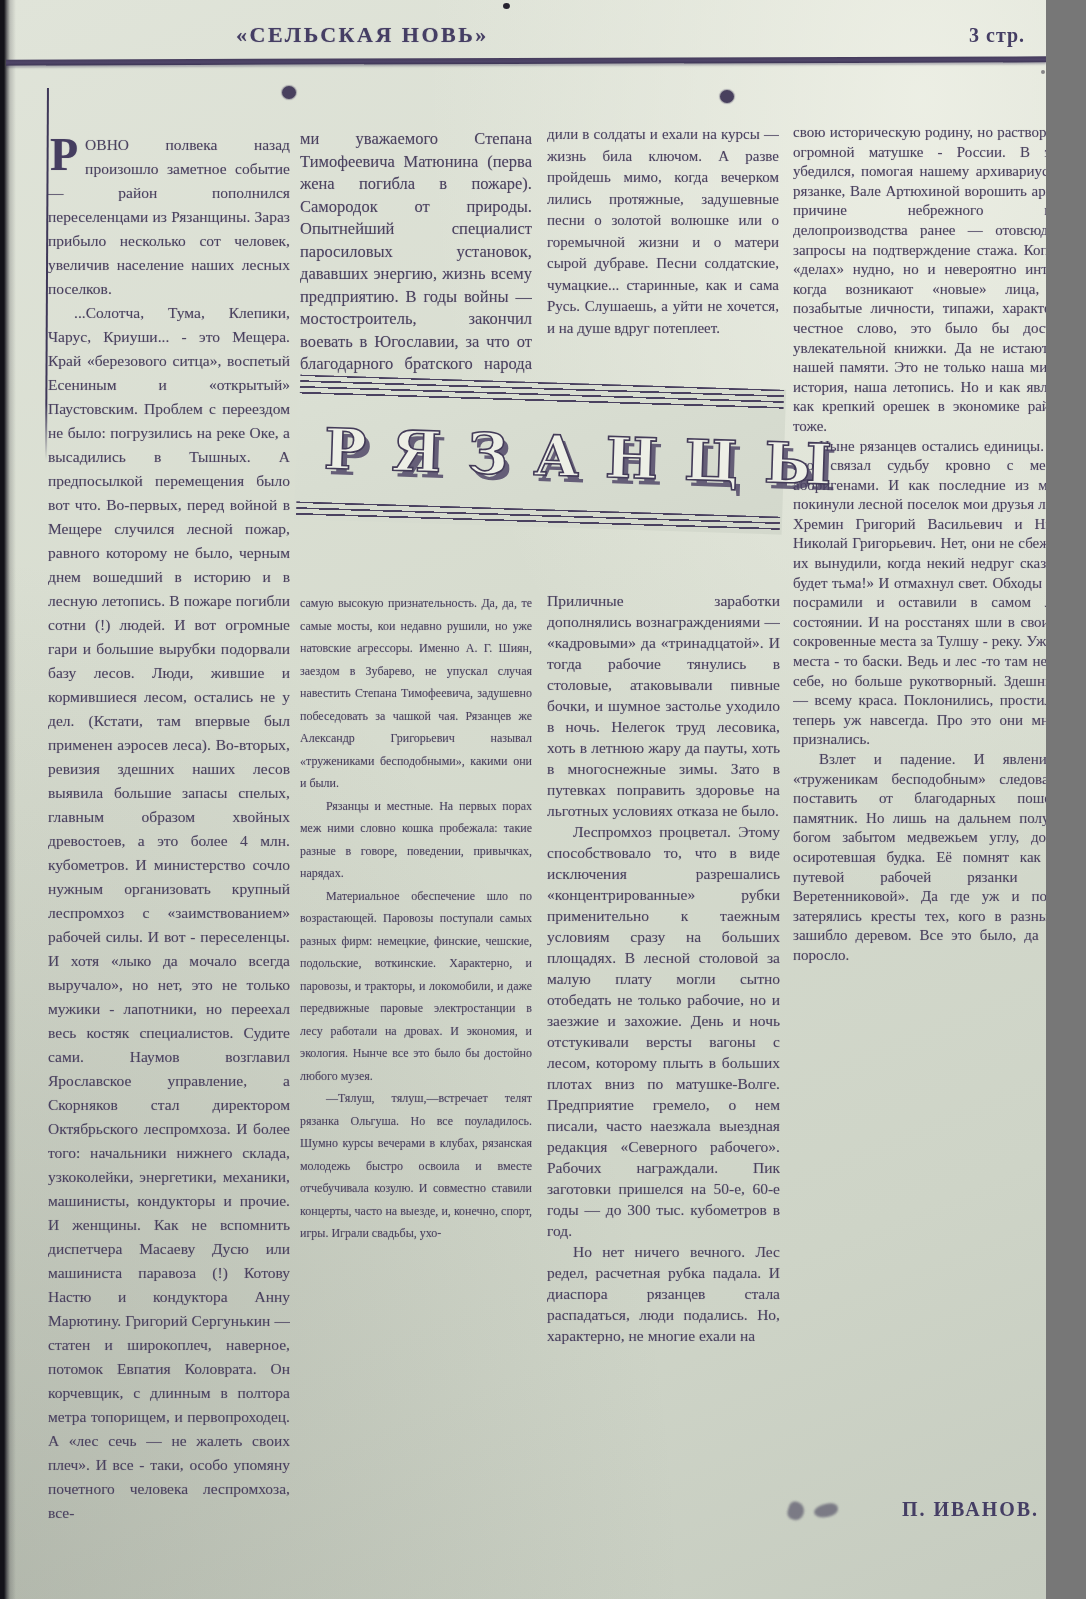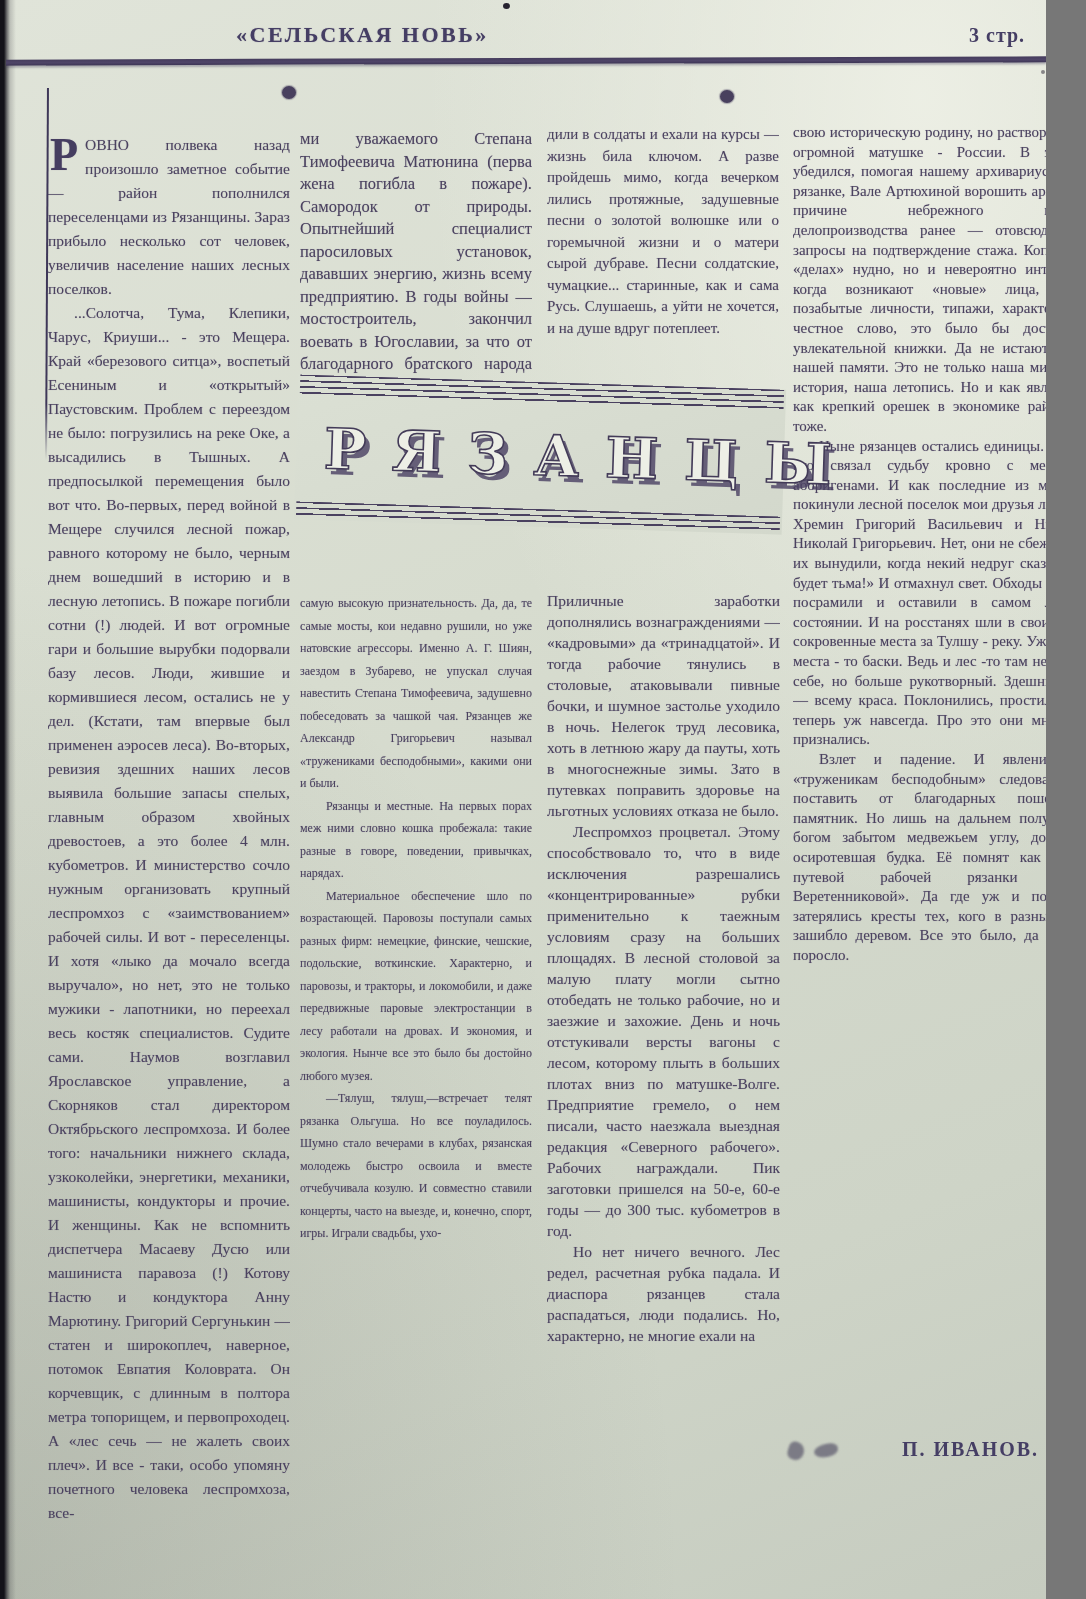--- a/index.html
+++ b/index.html
@@ -64,21 +64,21 @@
   .hlines{height:21px;background:repeating-linear-gradient(
       to bottom,#4a4160 0,#4a4160 1.6px,rgba(0,0,0,0) 1.6px,rgba(0,0,0,0) 5.8px);}
   .hlines.bottom{height:14px;margin-top:18px;}
   .headline{margin-top:16px;text-align:center;font-family:"DejaVu Serif",serif;
     font-weight:bold;font-size:56px;line-height:72px;letter-spacing:26px;
     text-indent:26px;color:#edefE6;color:#edefe6;
     -webkit-text-stroke:1.6px #433b58;
     text-shadow:5px 6px 0 rgba(73,63,98,.8),0 0 1px #433b58;}
 
   
-  .byline-row{position:absolute;left:780px;top:1432px;width:300px;height:44px;}
+  .byline-row{position:absolute;left:780px;top:1492px;width:300px;height:44px;}
   .byline{position:absolute;left:122px;top:6px;font-size:20px;font-weight:bold;
     letter-spacing:2px;color:#453e64;}
   .smudge{position:absolute;background:rgba(58,52,82,.55);filter:blur(1px);}
   .smudge.s1{left:8px;top:10px;width:16px;height:18px;border-radius:40% 60% 55% 45%;transform:rotate(18deg);}
   .smudge.s2{left:34px;top:12px;width:24px;height:13px;border-radius:60% 40% 50% 50%;transform:rotate(-10deg);}
 </style>
 </head>
 <body>
 
 <div class="page">
@@ -119,21 +119,21 @@
   <div class="headline-block">
     <div class="hlines top"></div>
     <div class="headline">РЯЗАНЦЫ</div>
     <div class="hlines bottom"></div>
   </div>
 
   <div class="col" id="col2bot">
     <p class="cont">самую высокую признательность. Да, да, те самые мосты, кои недавно рушили, но уже натовские агрессоры. Именно А. Г. Шиян, заездом в Зубарево, не упускал случая навестить Степана Тимофеевича, задушевно побеседовать за чашкой чая. Рязанцев же Александр Григорьевич называл «тружениками бесподобными», какими они и были.</p>
     <p>Рязанцы и местные. На первых порах меж ними словно кошка пробежала: такие разные в говоре, поведении, привычках, нарядах.</p>
     <p>Материальное обеспечение шло по возрастающей. Паровозы поступали самых разных фирм: немецкие, финские, чешские, подольские, воткинские. Характерно, и паровозы, и тракторы, и локомобили, и даже передвижные паровые электростанции в лесу работали на дровах. И экономия, и экология. Нынче все это было бы достойно любого музея.</p>
-    <p>—Тялуш, тялуш,—встречает телят рязанка Ольгуша. Но все поуладилось. Шумно стало вечерами в клубах, рязанская молодежь быстро освоила и вместе отчебучивала козулю. И совместно ставили концерты, часто на выезде, и, конечно, спорт, игры. Играли свадьбы, ухо-</p>
+    <p>—Тялуш, тялуш,—встречает телят рязанка Ольгуша. Но все поуладилось. Шумно курсы вечерами в клубах, рязанская молодежь быстро освоила и вместе отчебучивала козулю. И совместно ставили концерты, часто на выезде, и, конечно, спорт, игры. Играли свадьбы, ухо-</p>
   </div>
 
   <div class="col" id="col3bot">
     <p class="cont">Приличные заработки дополнялись вознаграждениями — «кадровыми» да «тринадцатой». И тогда рабочие тянулись в столовые, атаковывали пивные бочки, и шумное застолье уходило в ночь. Нелегок труд лесовика, хоть в летнюю жару да пауты, хоть в многоснежные зимы. Зато в путевках поправить здоровье на льготных условиях отказа не было.</p>
     <p>Леспромхоз процветал. Этому способствовало то, что в виде исключения разрешались «концентрированные» рубки применительно к таежным условиям сразу на больших площадях. В лесной столовой за малую плату могли сытно отобедать не только рабочие, но и заезжие и захожие. День и ночь отстукивали версты вагоны с лесом, которому плыть в больших плотах вниз по матушке-Волге. Предприятие гремело, о нем писали, часто наезжала выездная редакция «Северного рабочего». Рабочих награждали. Пик заготовки пришелся на 50-е, 60-е годы — до 300 тыс. кубометров в год.</p>
     <p>Но нет ничего вечного. Лес редел, расчетная рубка падала. И диаспора рязанцев стала распадаться, люди подались. Но, характерно, не многие ехали на</p>
   </div>
 
   <div class="byline-row">
     <span class="smudge s1"></span>

